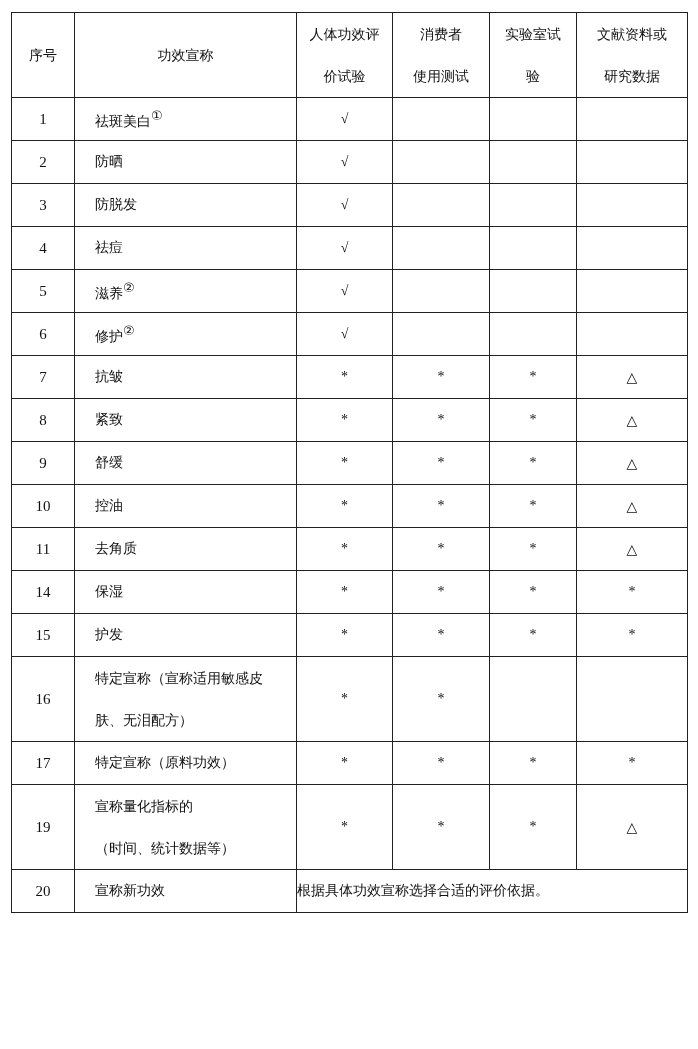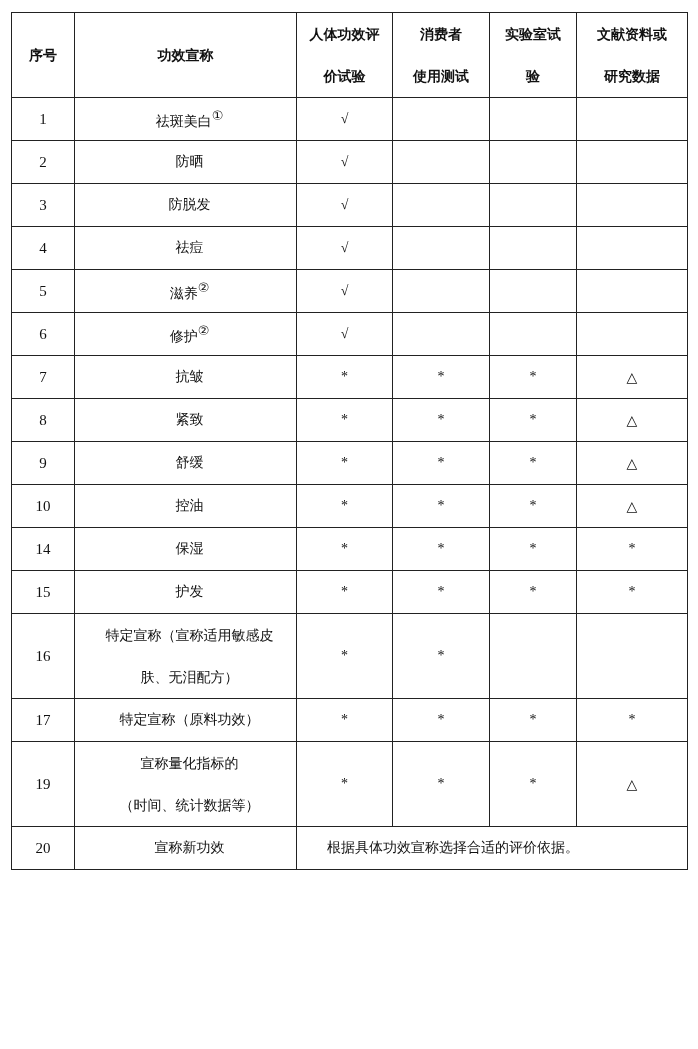--- a/index.html
+++ b/index.html
@@ -1,27 +1,27 @@
 <!DOCTYPE html>
 <html><head>
 <meta charset="utf-8">
 <style>
   html,body{margin:0;padding:0;background:#fff;}
   body{width:698px;height:1049px;position:relative;font-family:"DejaVu Sans","Liberation Sans",sans-serif;color:#111;}
   table{position:absolute;left:11px;top:12px;border-collapse:collapse;table-layout:fixed;width:676px;}
   td,th{border:1.5px solid #222;font-size:14px;font-weight:normal;padding:0;vertical-align:middle;}
-  th{text-align:center;line-height:42px;height:84px;font-weight:bold;}
+  th{text-align:center;line-height:42px;height:84px;}
   td{height:42px;text-align:center;}
   td.num{font-family:"Liberation Serif","DejaVu Serif",serif;font-size:15px;}
-  td.claim{text-align:center;padding-left:8px;}
+  td.claim{text-align:left;padding-left:20px;}
   td.claim.tall{line-height:42px;}
   td.mark{font-family:"Liberation Serif","DejaVu Serif",serif;font-size:14px;}
   sup{font-size:13px;vertical-align:6px;}
   tr.tall td{height:84px;}
-  td.span{text-align:left;padding-left:30px;}
+  td.span{text-align:left;}
 </style>
 </head>
 <body>
 
 <table>
   <colgroup>
     <col style="width:63px">
       <col style="width:222px">
       <col style="width:96px">
       <col style="width:97px">
@@ -113,20 +113,28 @@
       </tr>
       <tr>
         <td class="num">10</td>
         <td class="claim"><span>控油</span></td>
         <td class="mark">*</td>
         <td class="mark">*</td>
         <td class="mark">*</td>
         <td class="mark">△</td>
       </tr>
       <tr>
+        <td class="num">11</td>
+        <td class="claim"><span>去角质</span></td>
+        <td class="mark">*</td>
+        <td class="mark">*</td>
+        <td class="mark">*</td>
+        <td class="mark">△</td>
+      </tr>
+      <tr>
         <td class="num">14</td>
         <td class="claim"><span>保湿</span></td>
         <td class="mark">*</td>
         <td class="mark">*</td>
         <td class="mark">*</td>
         <td class="mark">*</td>
       </tr>
       <tr>
         <td class="num">15</td>
         <td class="claim"><span>护发</span></td>

